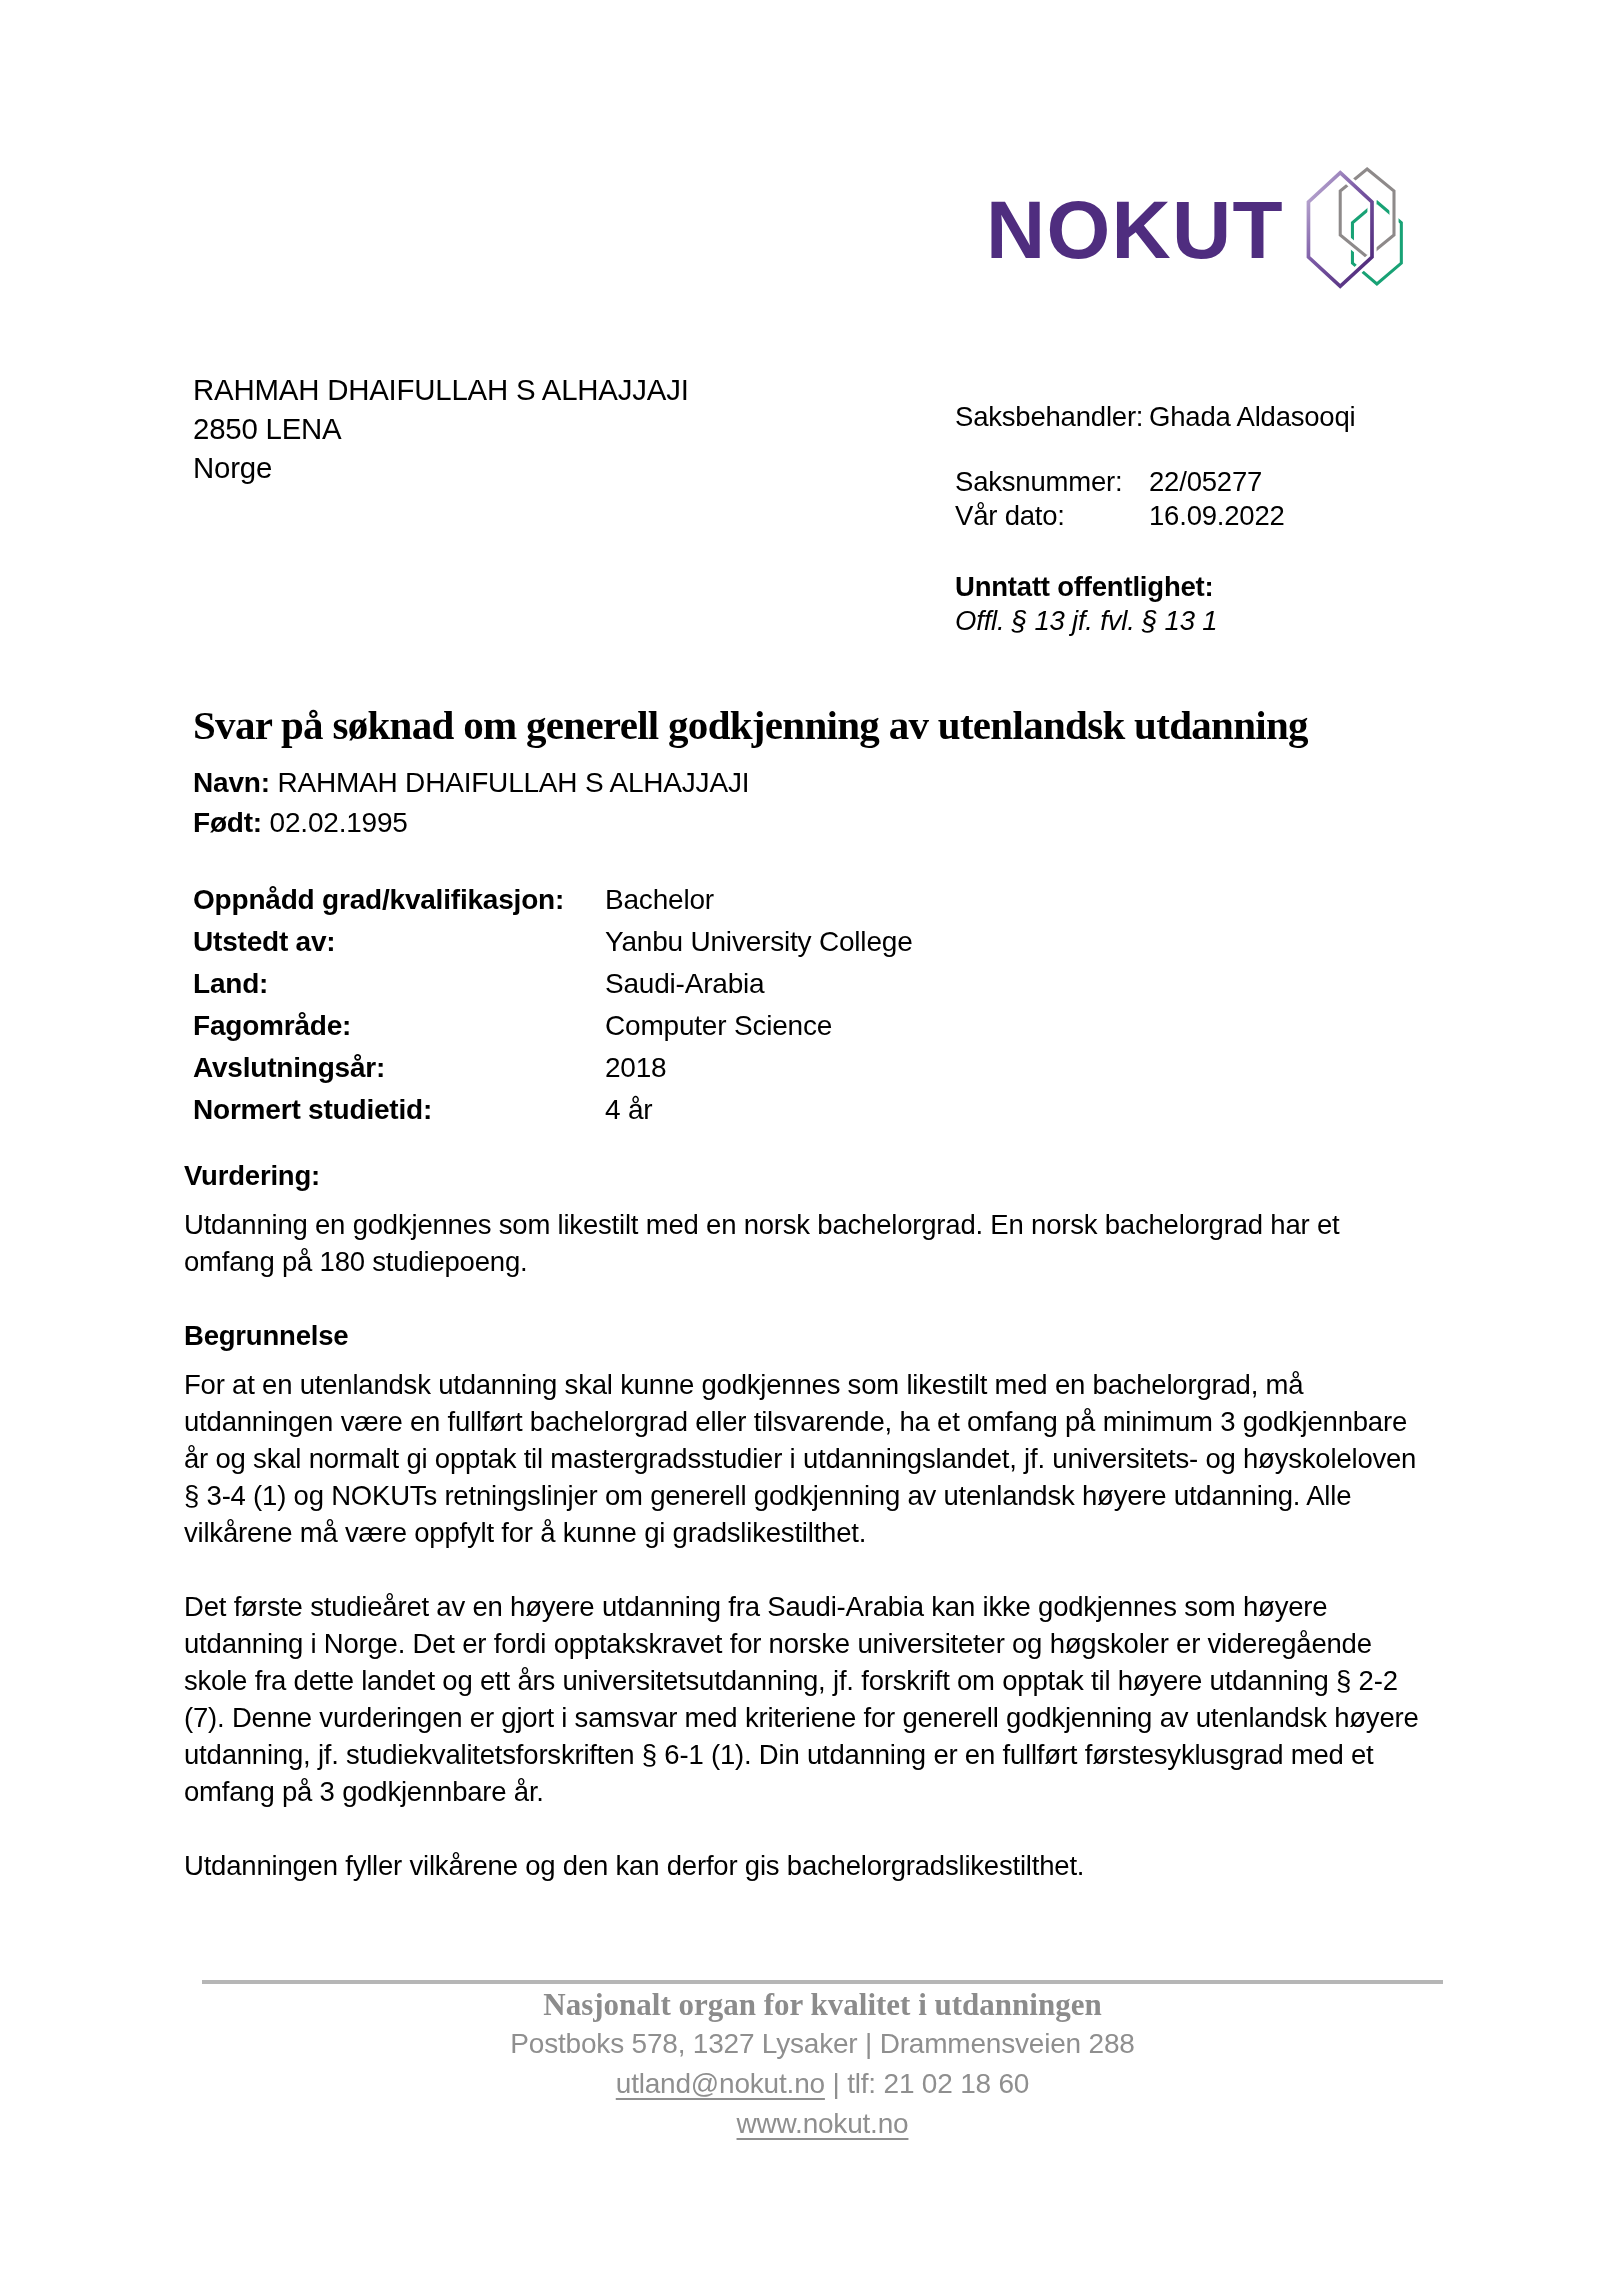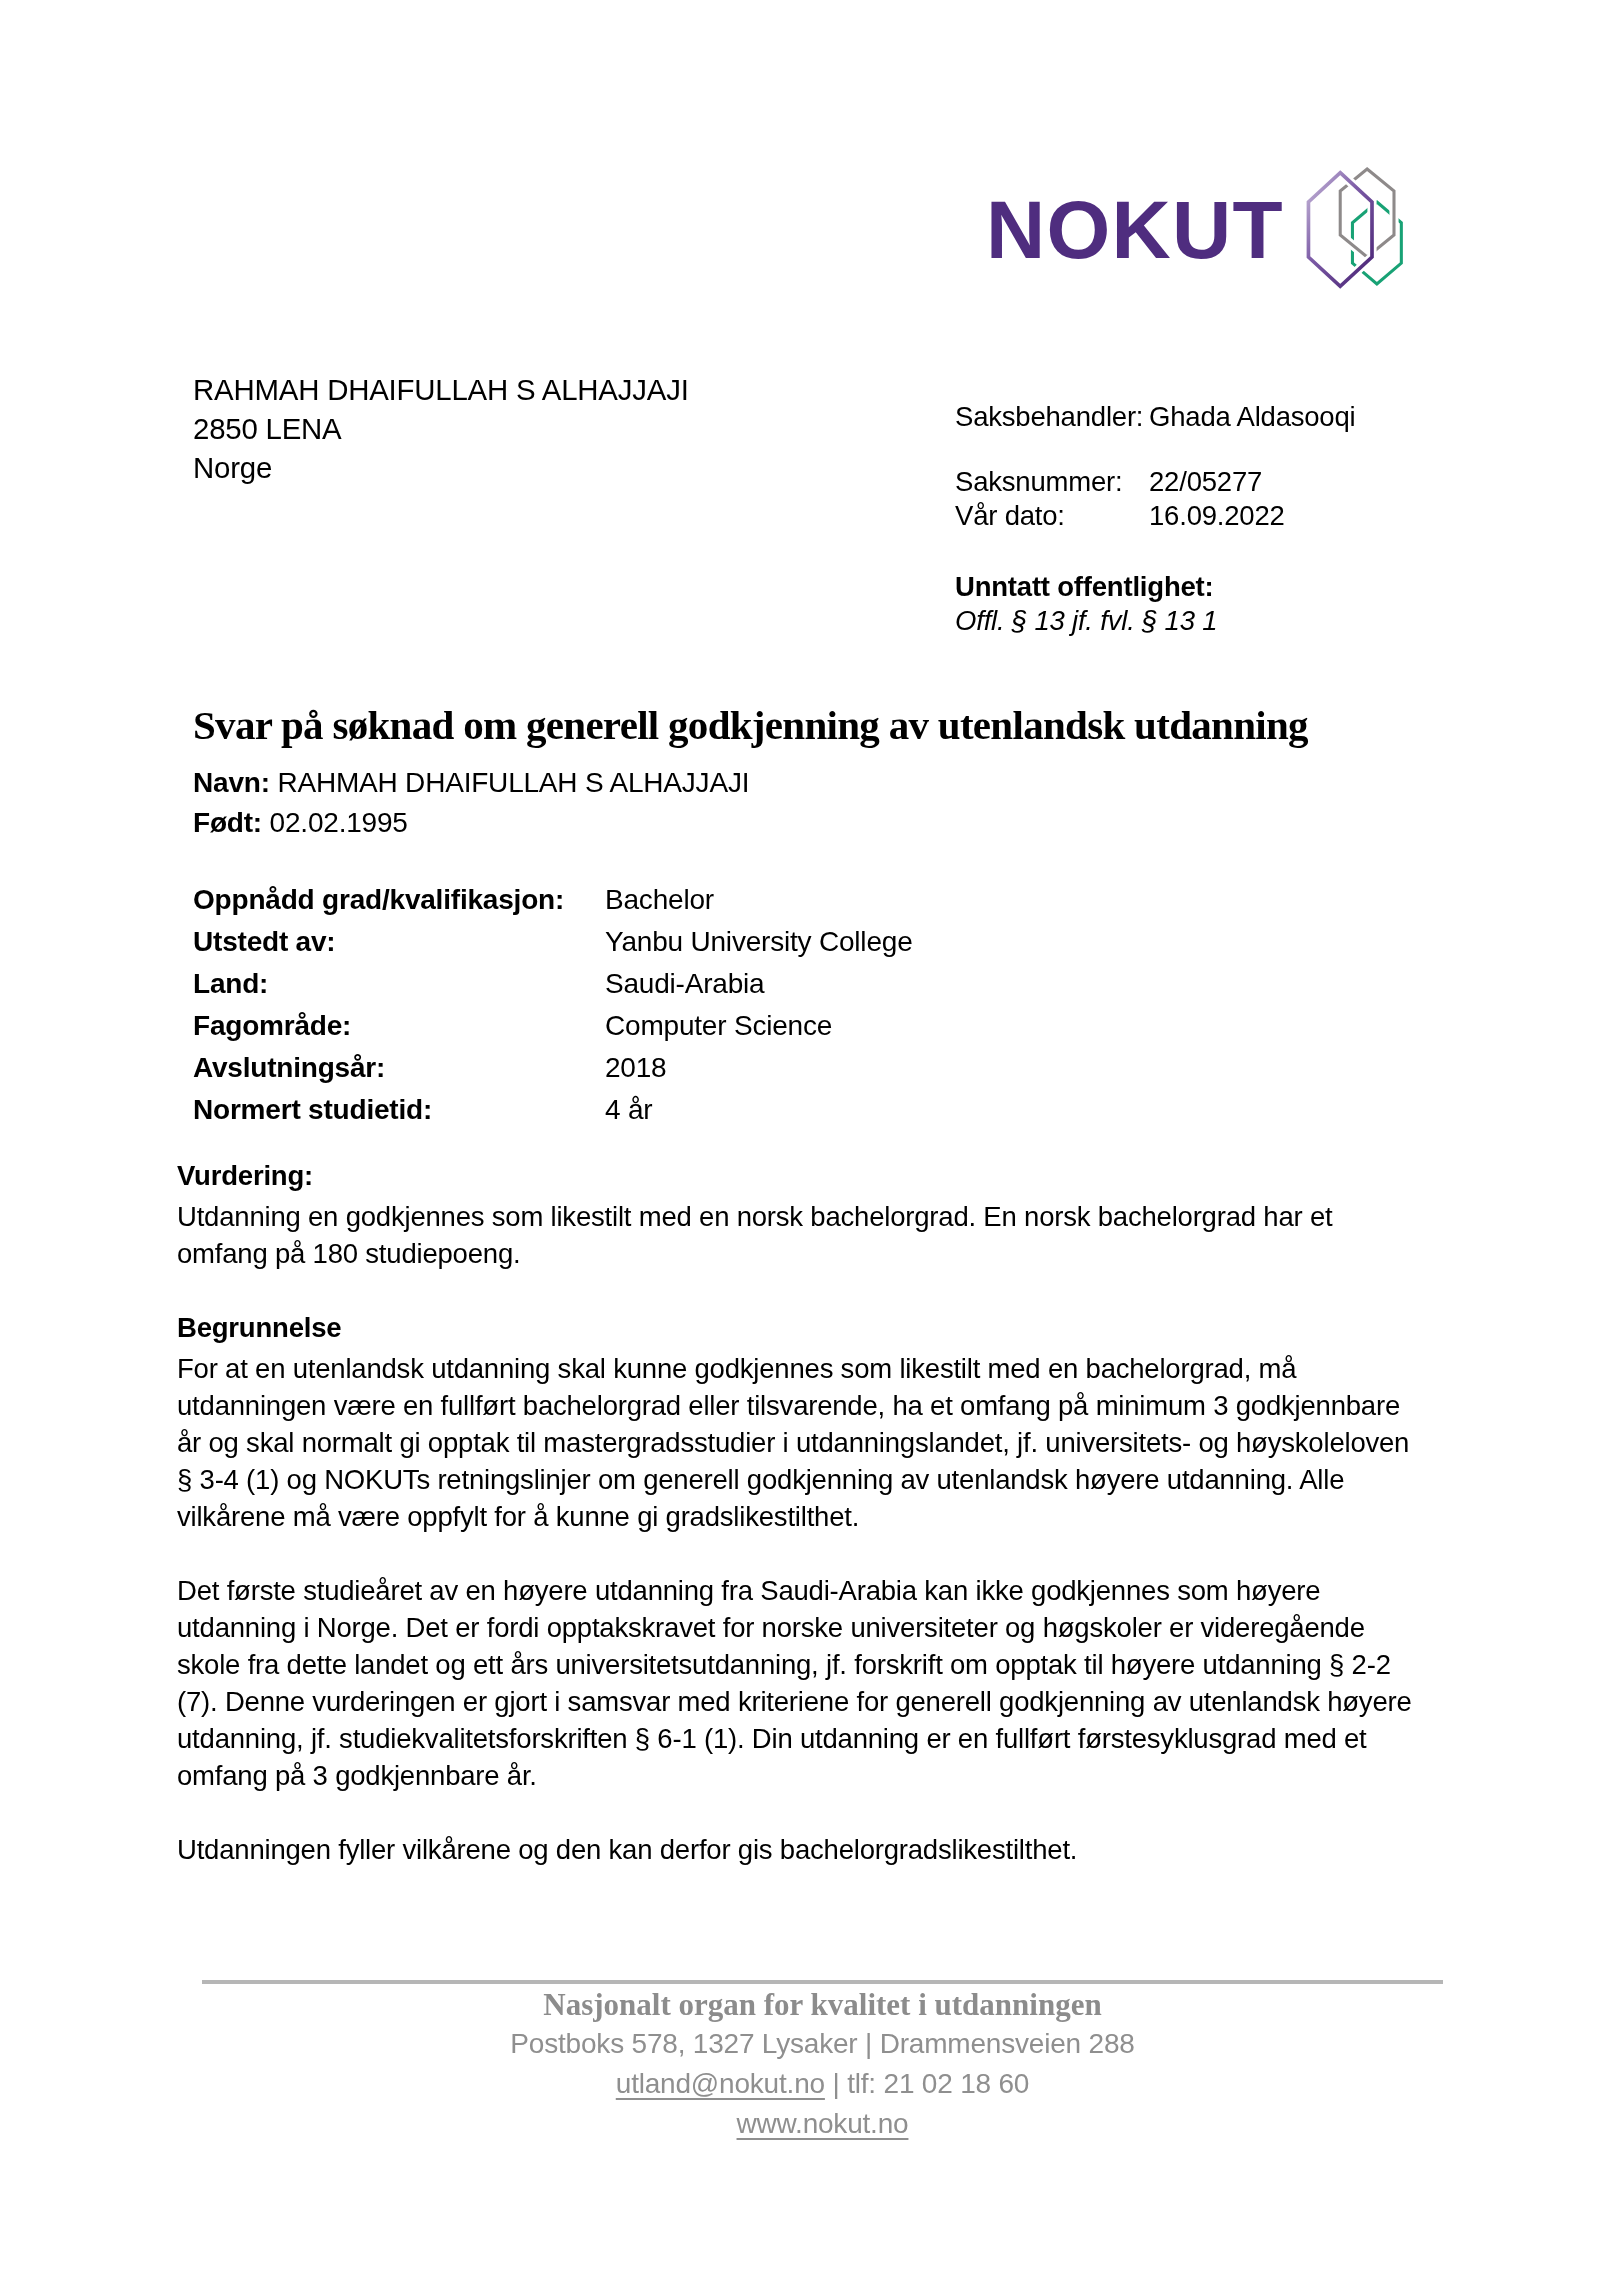--- a/index.html
+++ b/index.html
@@ -60,25 +60,25 @@
   
   .details {
     position:absolute; left:193px; top:879px;
     font-size:28px; line-height:42px; letter-spacing:-0.2px;
   }
   .details .drow { display:flex; }
   .details .dlabel { width:412px; flex:0 0 412px; font-weight:700; }
 
   
   .content {
-    position:absolute; left:177px; top:1157px; width:1250px;
+    position:absolute; left:184px; top:1157px; width:1250px;
     font-size:27.5px; line-height:37px; letter-spacing:-0.2px;
   }
   .content h3 { margin:0; font-size:27.5px; font-weight:700; line-height:37px; }
-  .content p  { margin:4px 0 37px 0; }
+  .content p  { margin:12px 0 37px 0; }
   .content p.last { margin-bottom:0; }
 
   
   .footer {
     position:absolute; left:202px; top:1980px; width:1241px;
     border-top:4.6px solid #b6b6b6;
     text-align:center; color:#8f8f8f;
   }
   .footer-org {
     margin-top:2px;

